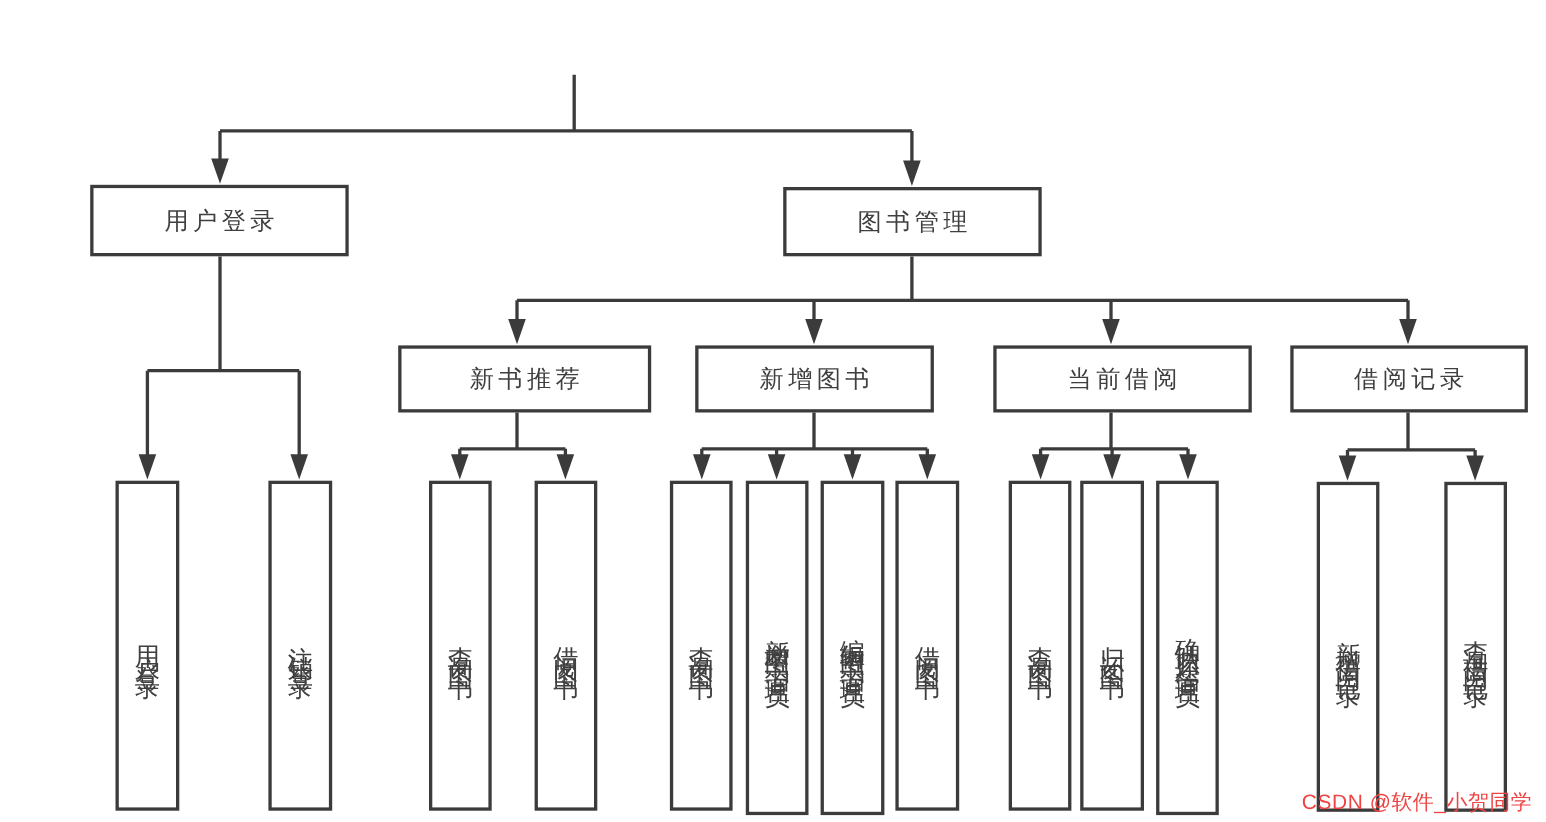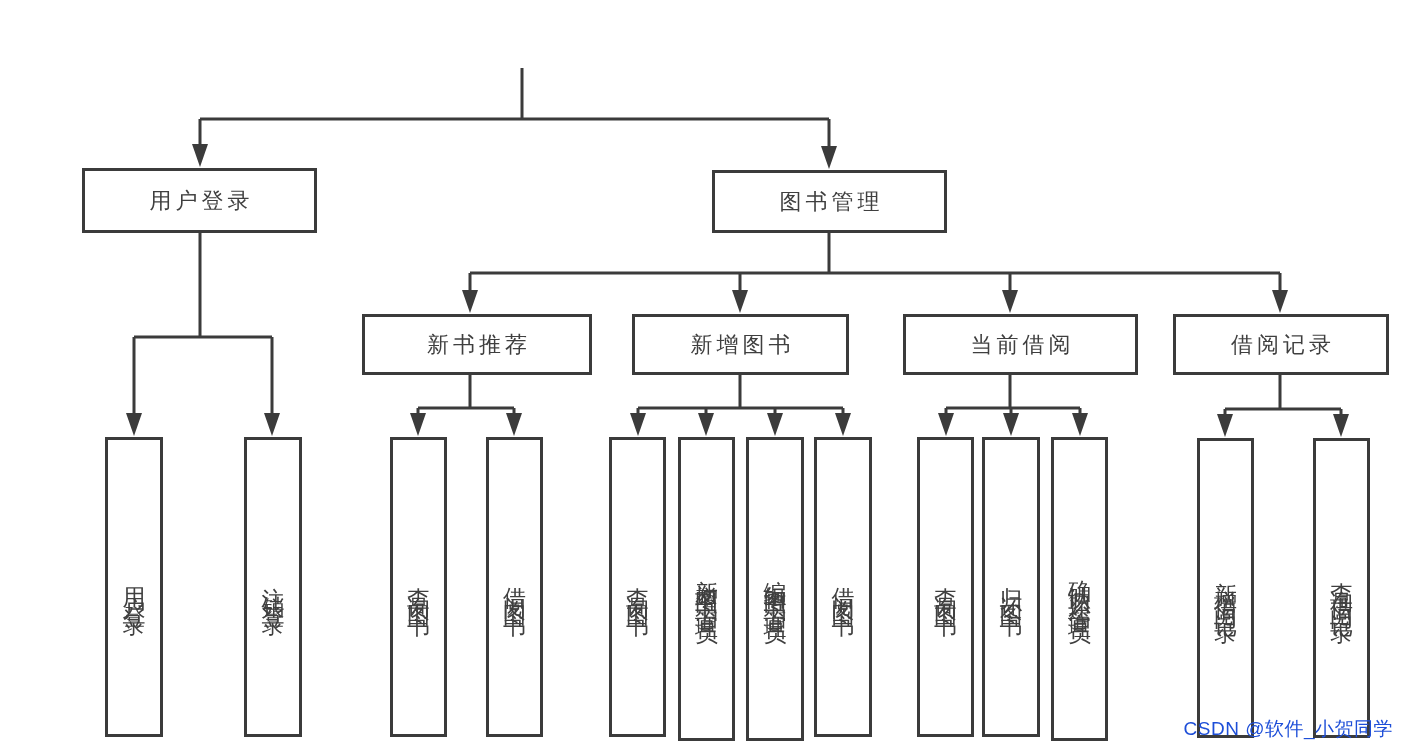--- a/index.html
+++ b/index.html
@@ -17,21 +17,21 @@
   .hbox{font-size:22px;letter-spacing:4px;white-space:nowrap;text-indent:4px;}
   .leaf .vtxt{
     writing-mode:vertical-rl;text-orientation:mixed;
     font-size:23px;color:#3f3f3f;letter-spacing:9px;line-height:1;
     white-space:nowrap;
   }
   .leaf.mid .vtxt{letter-spacing:8px;}
   .leaf.long .vtxt{letter-spacing:6px;}
   #watermark{
     position:absolute;right:12px;bottom:5px;z-index:5;
-    font-size:19px;color:#1d4ed8;letter-spacing:0.5px;white-space:nowrap;
+    font-size:19px;color:#ef4444;letter-spacing:0.5px;white-space:nowrap;
   }
 </style>
 </head>
 <body>
 
 <div id="canvas">
 
   <svg id="wires" width="1405" height="747" viewBox="0 0 1405 747">
     <g stroke="#3b3b3b" stroke-width="3" fill="none">
 

